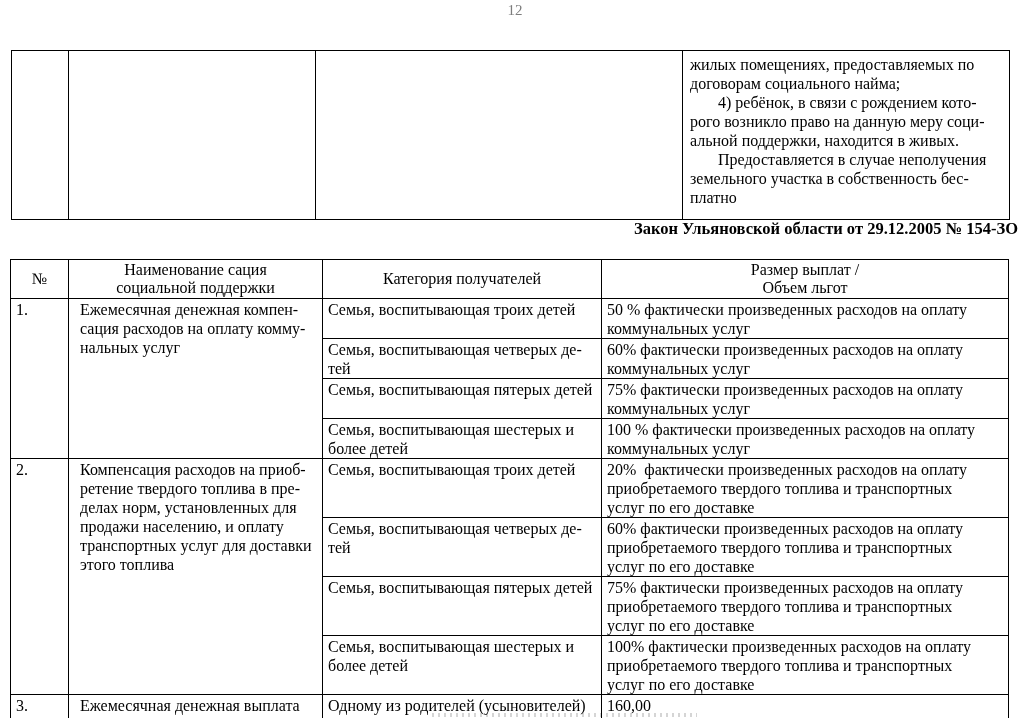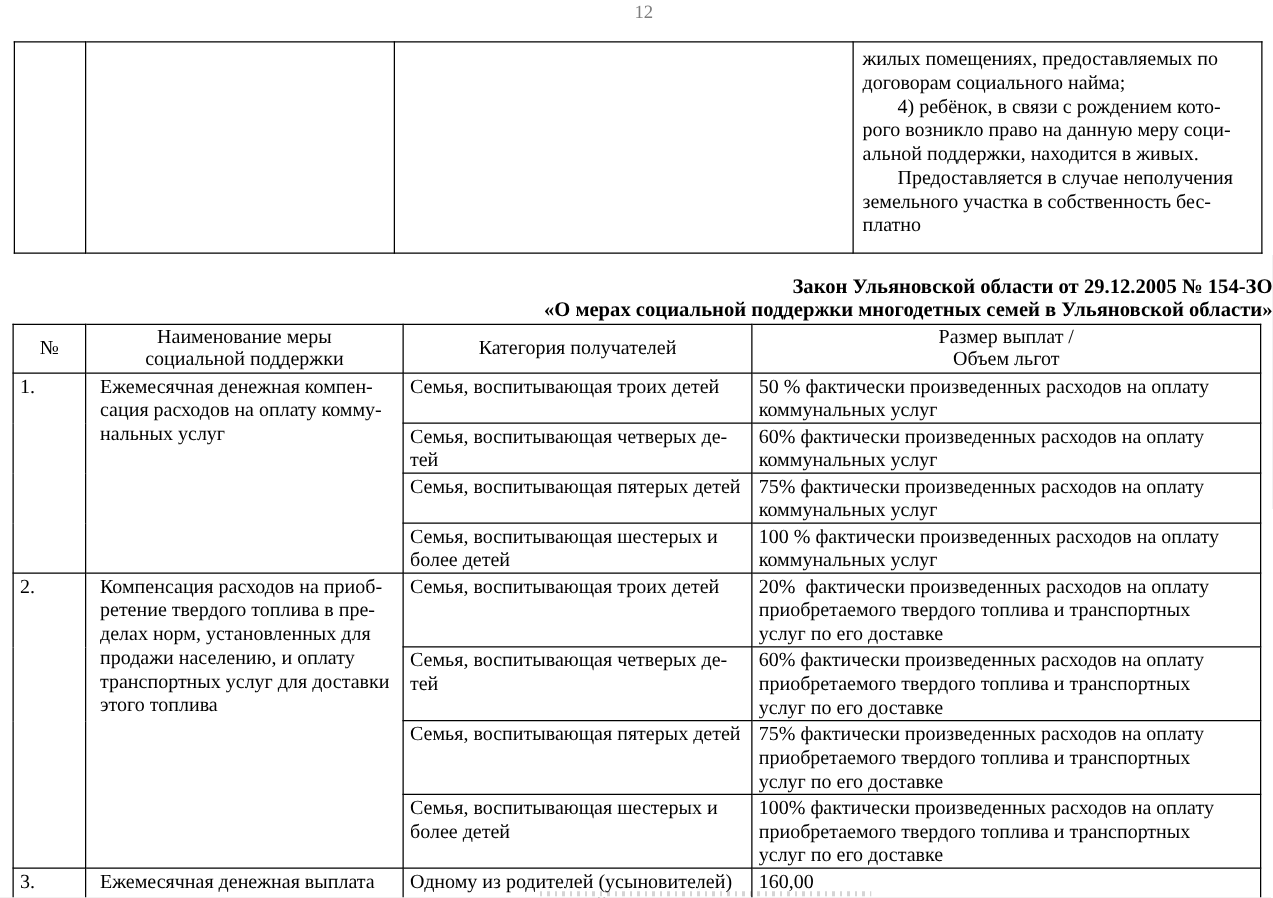--- a/index.html
+++ b/index.html
@@ -10,21 +10,21 @@
     overflow:hidden;
     font-family:"Liberation Serif","DejaVu Serif",serif;
     color:#000;
   }
   .page-number {
     position:absolute; top:2px; left:6px; width:100%;
     text-align:center; font-size:15px; color:#7d7d7d;
   }
   
   .top-table {
-    position:absolute; left:11px; top:33px;
+    position:absolute; left:11px; top:50px;
     width:998px; height:170px;
     border-collapse:collapse; table-layout:fixed;
   }
   .top-table td {
     border:1px solid #000;
     vertical-align:top;
     padding:4px 7px 2px 7px;
     font-size:16px; line-height:19px;
   }
   .pre { white-space:pre-wrap; }
@@ -96,34 +96,33 @@
 альной поддержки, находится в живых.
        Предоставляется в случае неполучения
 земельного участка в собственность бес-
 платно</td>
     </tr>
   </tbody>
     </table>
 
   <div class="law-title">
     <div>Закон Ульяновской области от 29.12.2005 № 154-ЗО</div>
-    <div>«О мерах социальной поддержки многодетных семей в Ульяновской области»</div>
   </div>
 
   <table class="main-table">
     <colgroup>
       <col style="width:58px">
         <col style="width:254px">
         <col style="width:279px">
         <col style="width:407px">
     </colgroup>
     <thead>
       <tr class="h38">
         <th>№</th>
-        <th>Наименование меры
+        <th>Наименование сация
 социальной поддержки</th>
         <th>Категория получателей</th>
         <th>Размер выплат /
 Объем льгот</th>
       </tr>
     </thead>
     <tbody>
 
       <tr class="h36">
         <td class="num" rowspan="4">1.</td>

